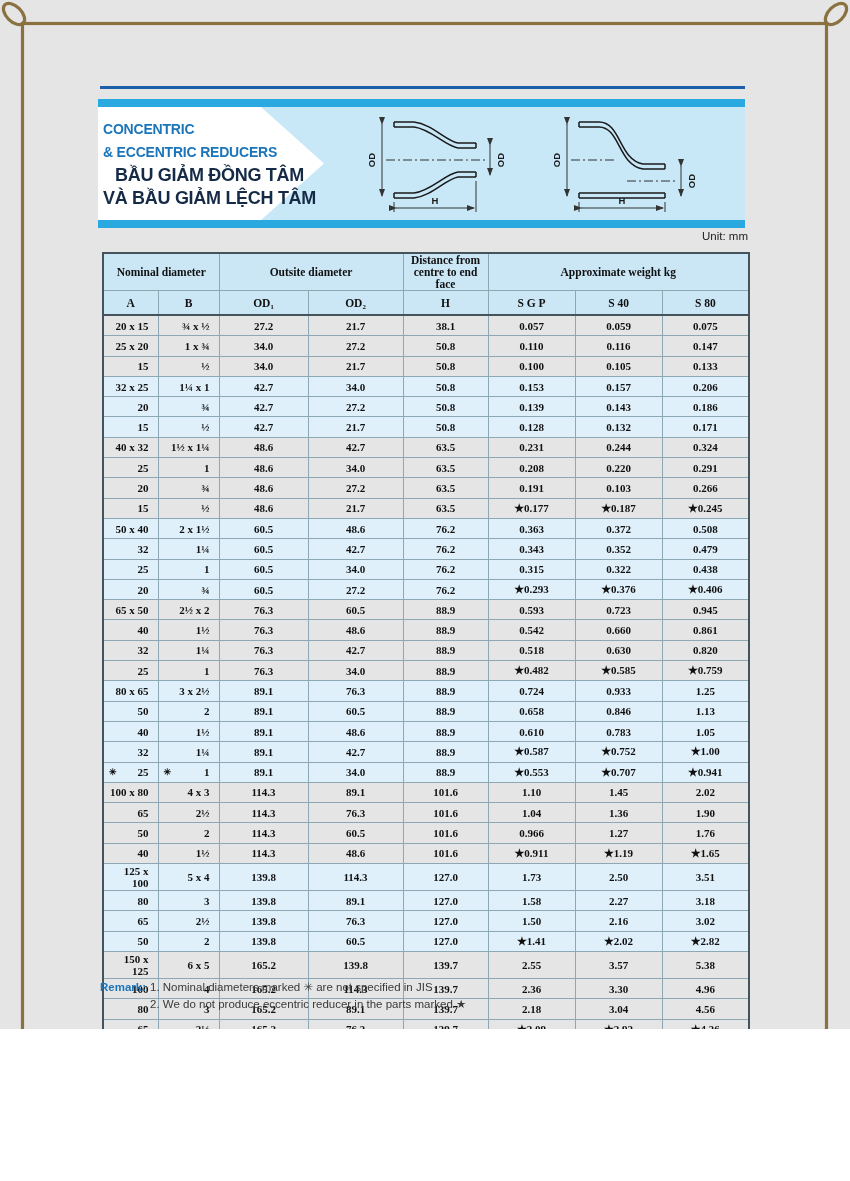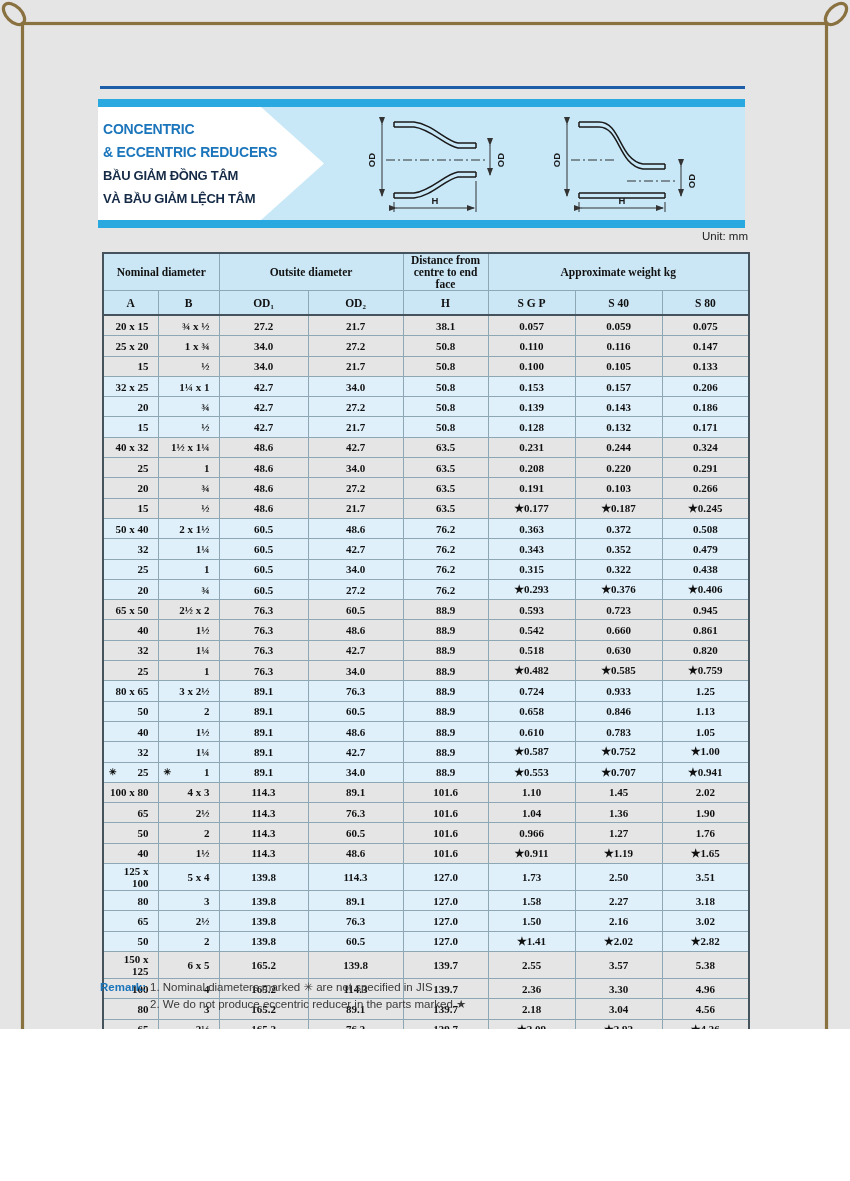--- a/index.html
+++ b/index.html
@@ -11,21 +11,21 @@
 
   
   .top-rule{position:absolute;left:100px;top:86px;width:645px;height:3px;background:#1c5fa8;}
   .banner{position:absolute;left:98px;top:99px;width:647px;height:129px;}
   .banner .bar{height:8px;background:#2aa9e0;}
   .banner-body{position:relative;height:113px;background:#c8e8f8;}
   .chevron{position:absolute;left:0;top:0;width:330px;height:100%;background:#ffffff;
            clip-path:polygon(0 0,163px 0,226px 50%,163px 100%,0 100%);}
   .title-block{position:absolute;left:5px;top:11px;line-height:23px;white-space:nowrap;}
   .title-en{color:#1b75bb;font-weight:bold;font-size:14px;letter-spacing:-0.2px;}
-  .title-vi{color:#152a46;font-weight:bold;font-size:13px;letter-spacing:-0.3px;}
+  .title-vi{color:#152a46;font-weight:bold;font-size:18px;letter-spacing:-0.3px;text-align:center;}
   .diagram{position:absolute;top:5px;}
   #diag-concentric{left:266px;}
   #diag-eccentric{left:453px;}
   .diagram text{font-family:"Liberation Sans",sans-serif;font-size:9.5px;font-weight:bold;fill:#1a1a1a;}
 
   
   .unit{position:absolute;left:103px;top:230px;width:645px;text-align:right;
         font-size:11.5px;color:#222;}
 
   

